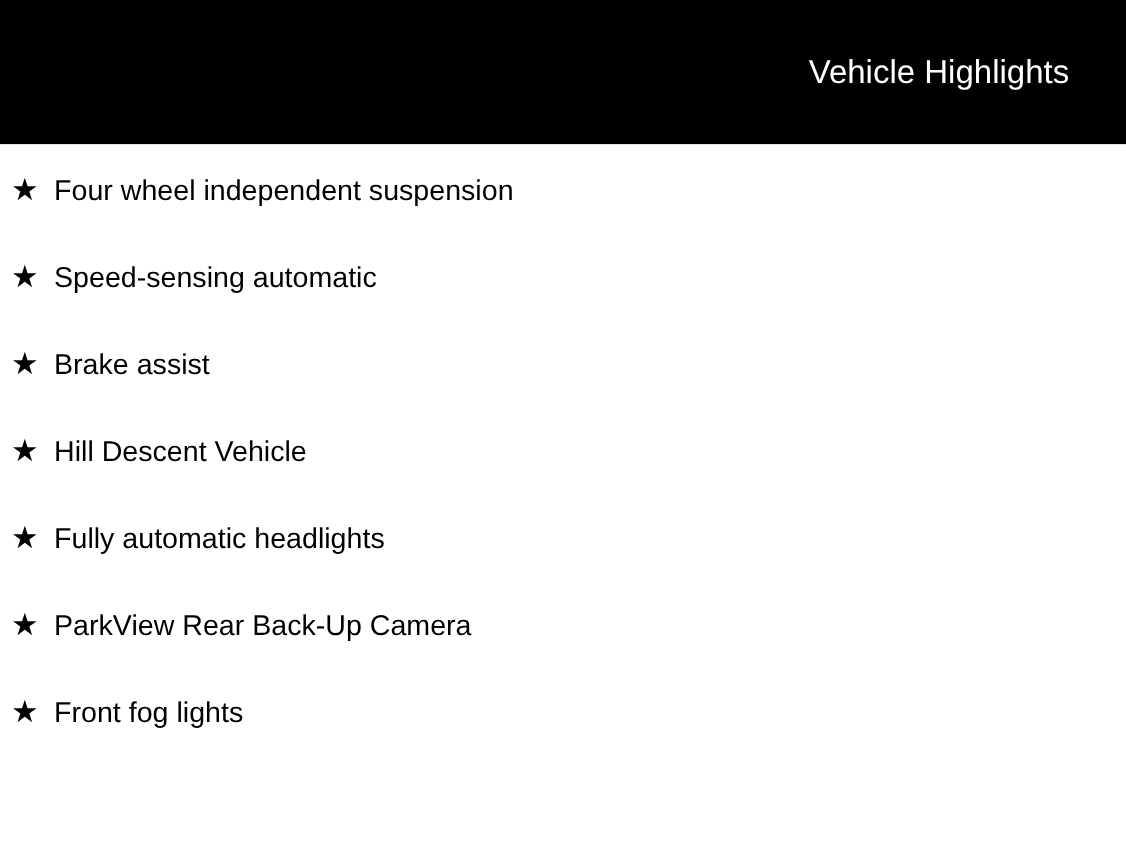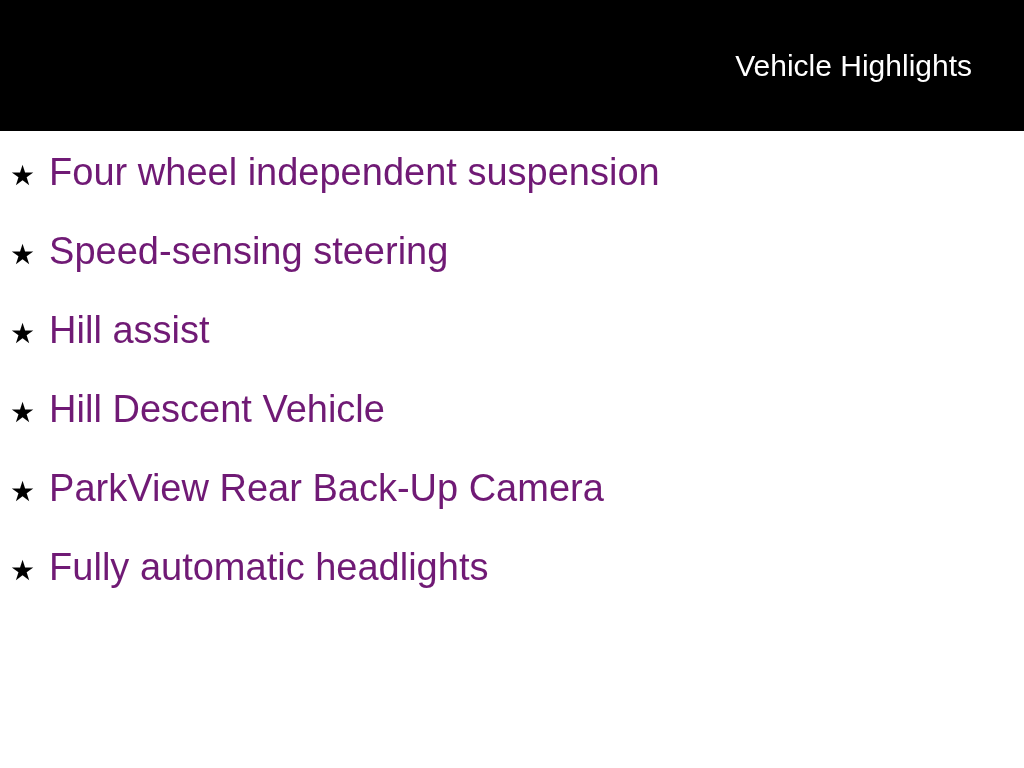--- a/index.html
+++ b/index.html
@@ -43,56 +43,59 @@
     color: #000000;
   }
   .star {
     display: inline-block;
     font-size: 28px;
     color: #000000;
     margin-right: 14px;
     font-family: "DejaVu Sans", sans-serif;
   }
   .label {
-    font-size: 38px;
-    color: #701a75;
+    font-size: 26px;
+    color: #000000;
   }
 </style>
 </head>
 <body>
 
 <div class="page">
 
   <div class="header">
     <div class="header-title">Vehicle Highlights</div>
   </div>
 
   <div class="highlight-list">
 
     <div class="item">
       <span class="star">★</span><span class="label">Four wheel independent suspension</span>
     </div>
 
     <div class="item">
-      <span class="star">★</span><span class="label">Speed-sensing steering</span>
+      <span class="star">★</span><span class="label">Speed-sensing automatic</span>
     </div>
 
     <div class="item">
-      <span class="star">★</span><span class="label">Hill assist</span>
+      <span class="star">★</span><span class="label">Brake assist</span>
     </div>
 
 
     <div class="item">
       <span class="star">★</span><span class="label">Hill Descent Vehicle</span>
     </div>
 
     <div class="item">
+      <span class="star">★</span><span class="label">Fully automatic headlights</span>
+    </div>
+
+    <div class="item">
       <span class="star">★</span><span class="label">ParkView Rear Back-Up Camera</span>
     </div>
 
     <div class="item">
-      <span class="star">★</span><span class="label">Fully automatic headlights</span>
+      <span class="star">★</span><span class="label">Front fog lights</span>
     </div>
-
 
   </div>
 
 </div>
 
 </body></html>

